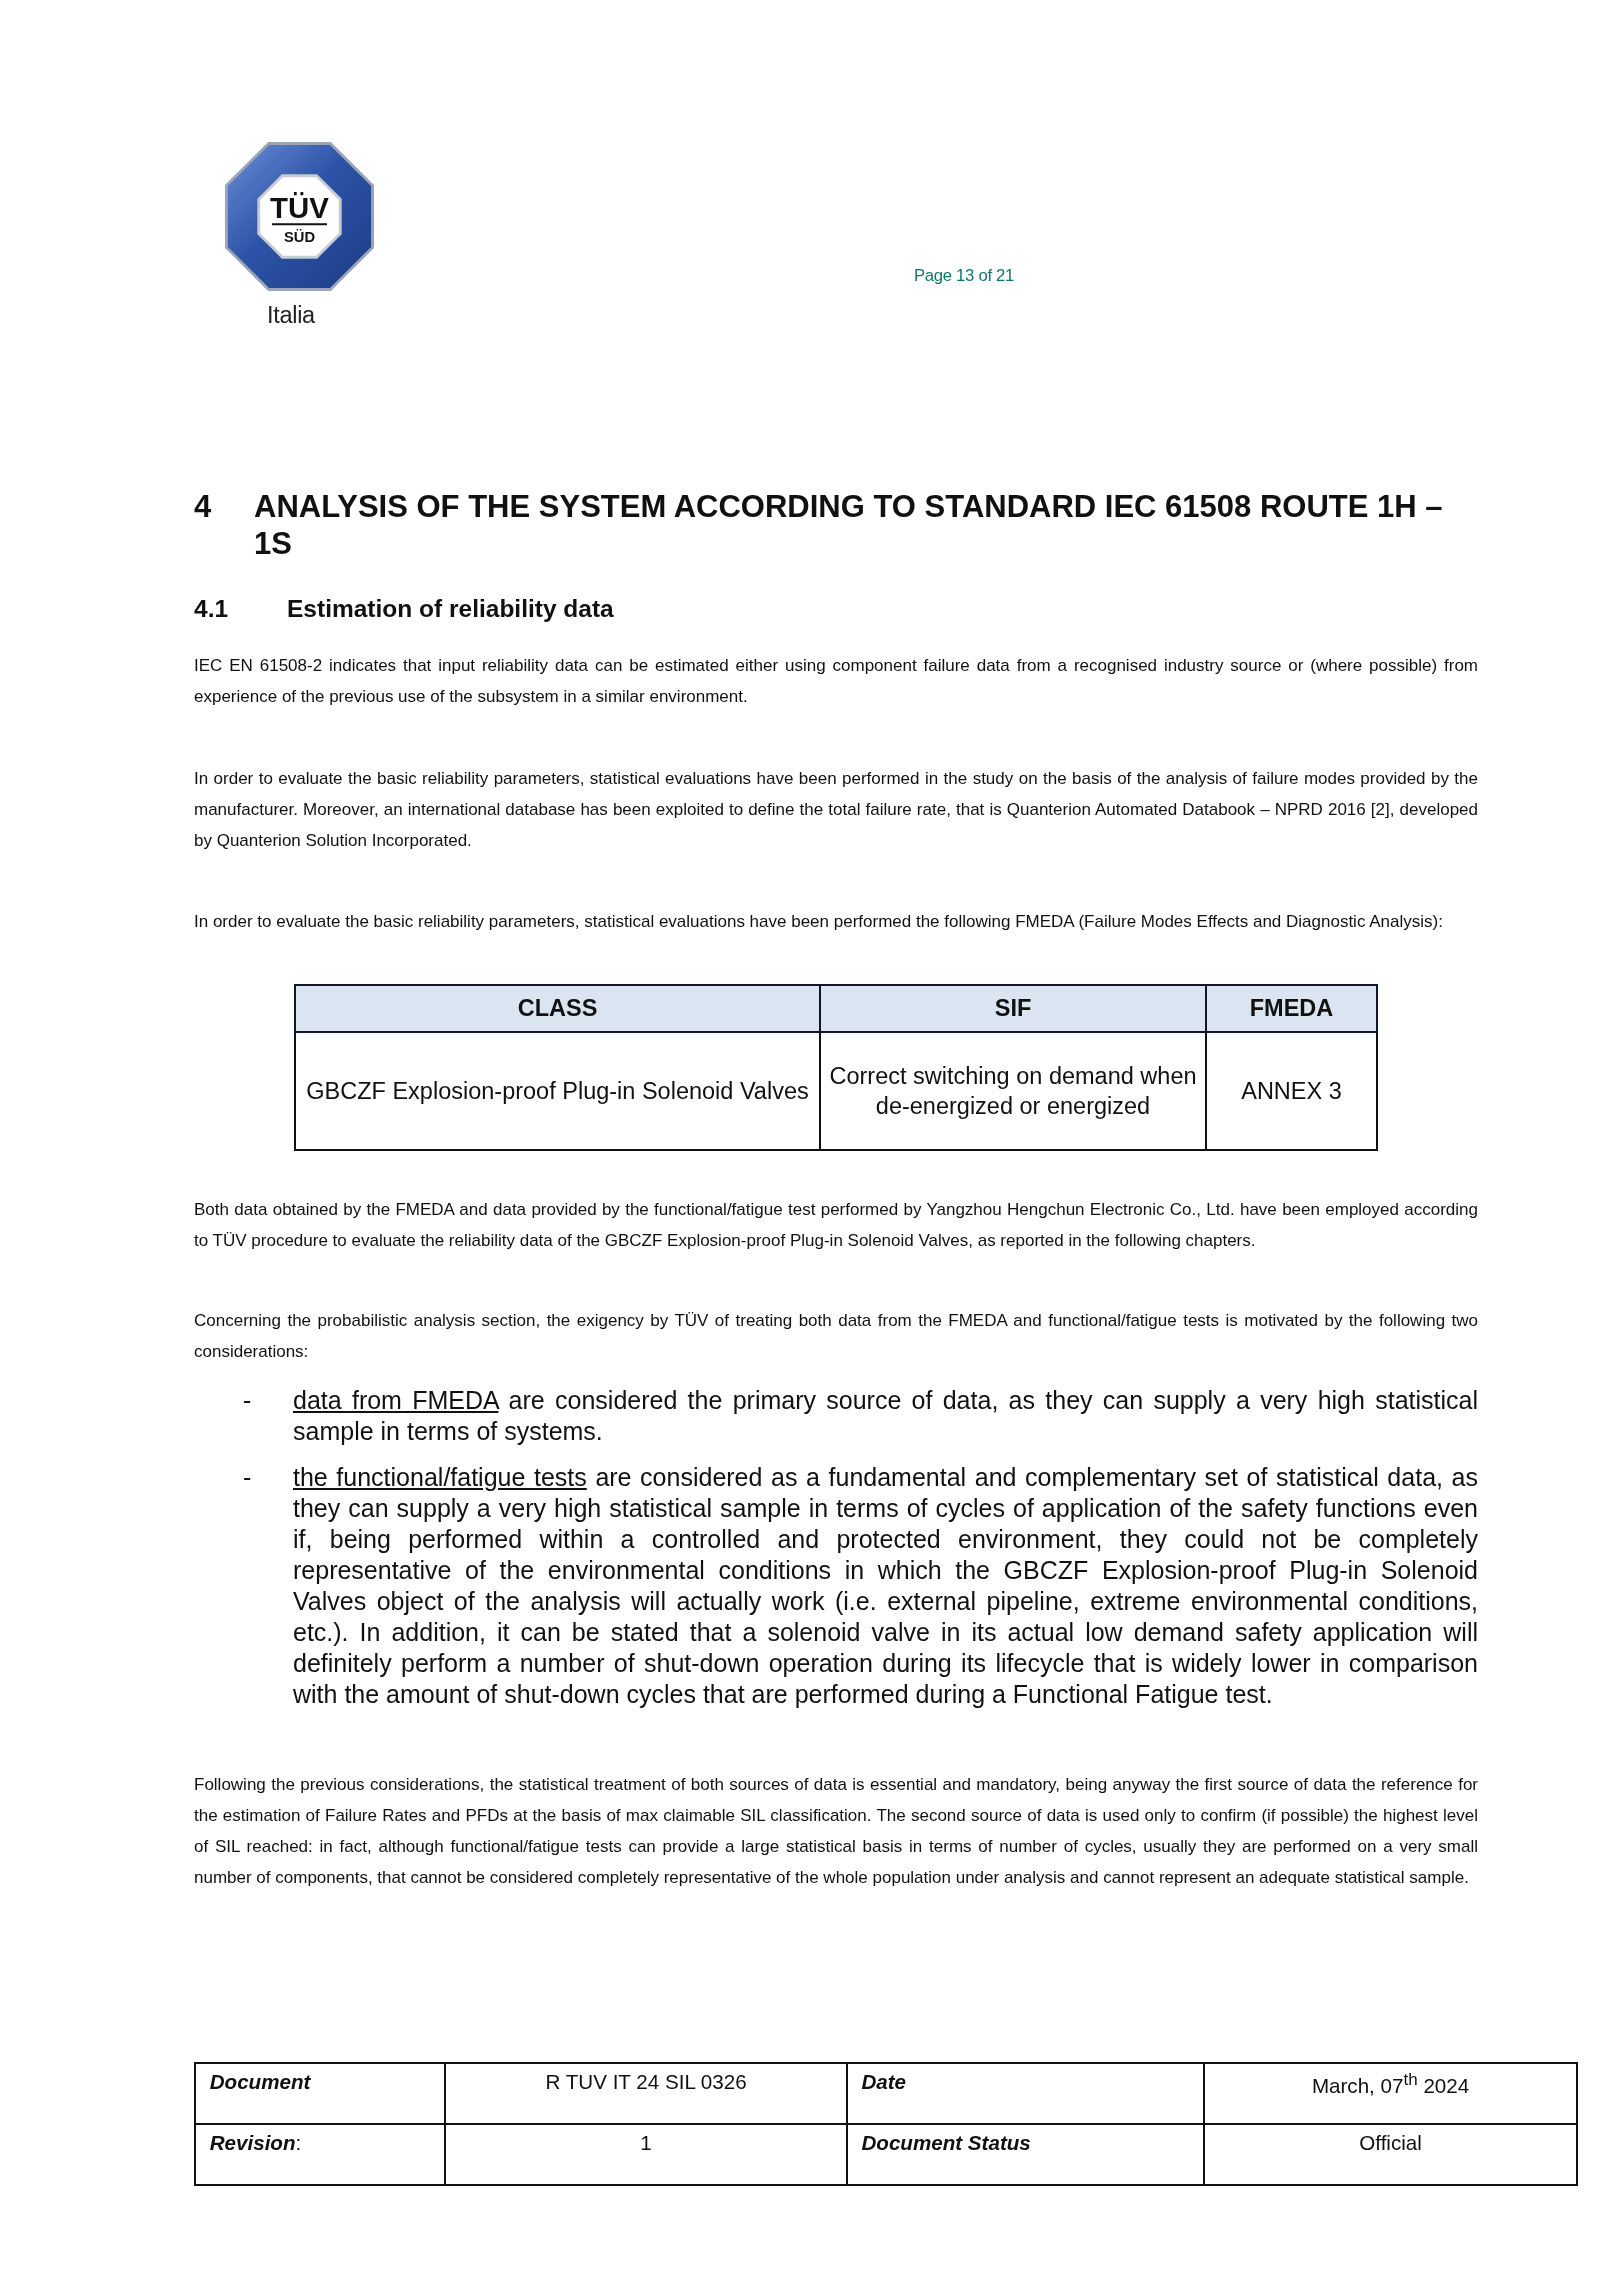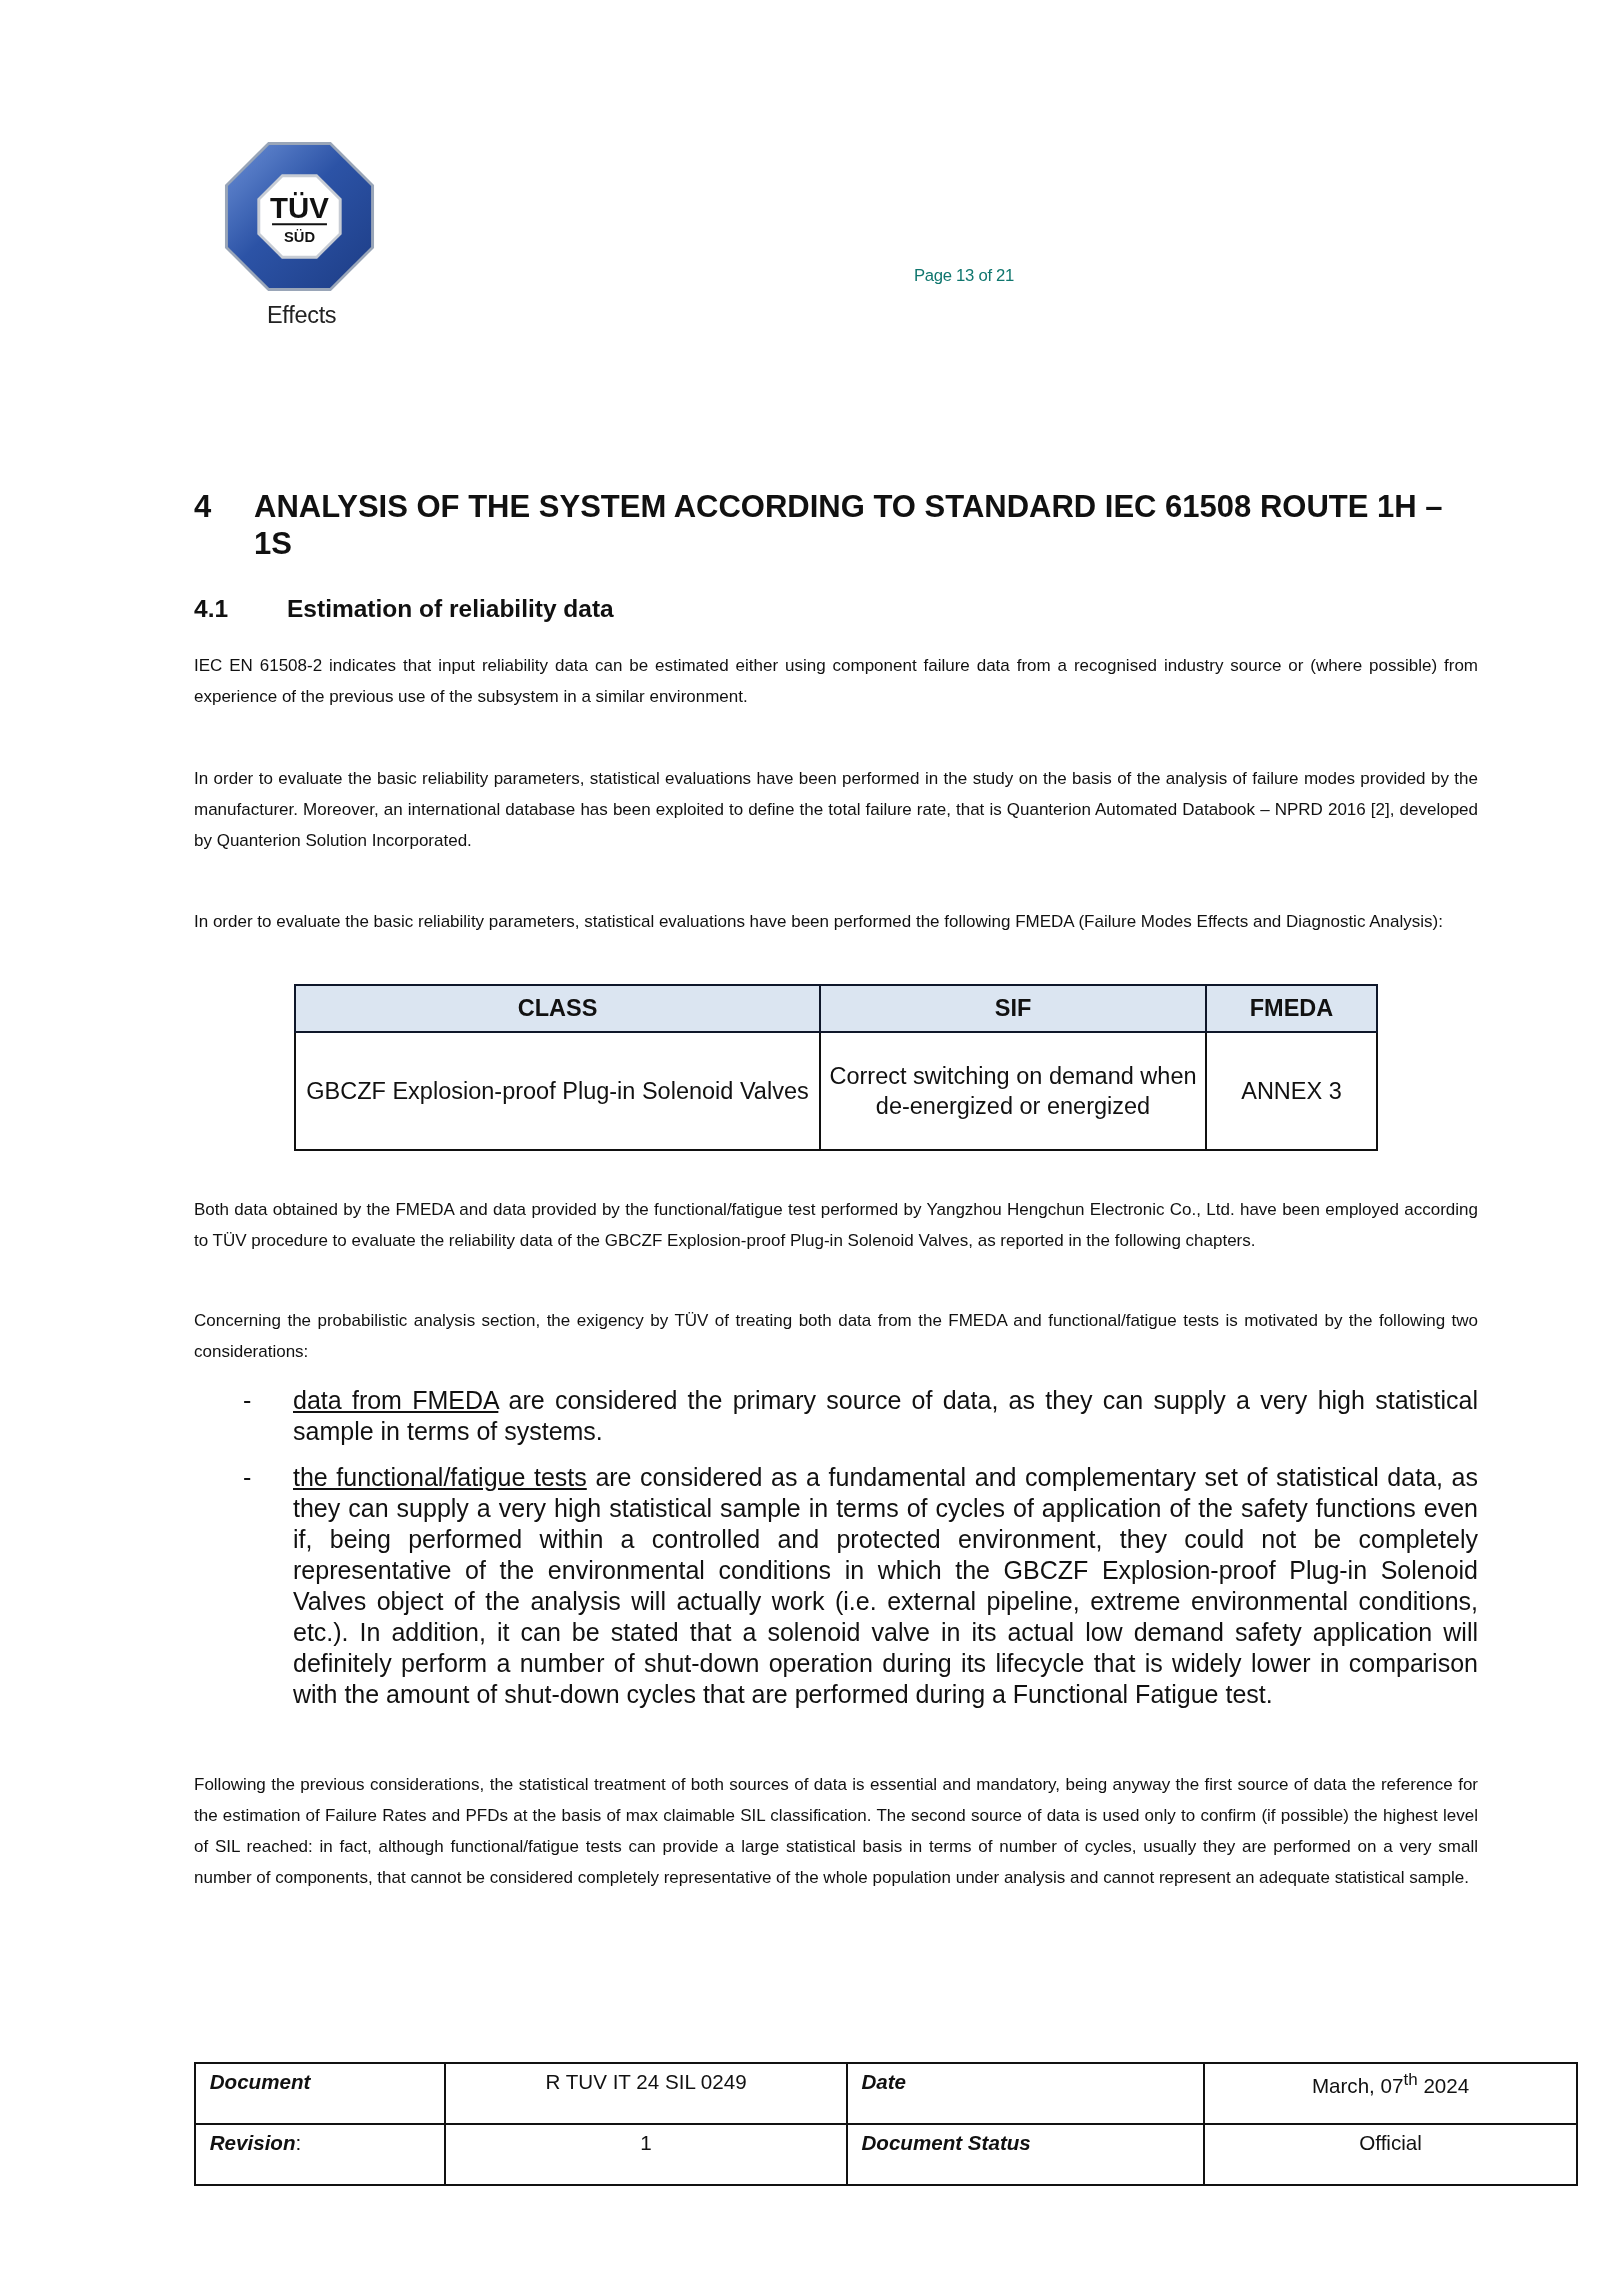--- a/index.html
+++ b/index.html
@@ -60,21 +60,21 @@
     </linearGradient>
   </defs>
   <polygon points="46,2 110,2 154,46 154,110 110,154 46,154 2,110 2,46" fill="#9aa6b8"></polygon>
   <polygon points="47,5 109,5 151,47 151,109 109,151 47,151 5,109 5,47" fill="url(#blueGrad)"></polygon>
   <polygon points="60,35 96,35 121,60 121,96 96,121 60,121 35,96 35,60" fill="#c7ccd4"></polygon>
   <polygon points="61,38 95,38 118,61 118,95 95,118 61,118 38,95 38,61" fill="#ffffff"></polygon>
   <text x="78" y="80" text-anchor="middle" font-family="Liberation Sans, sans-serif" font-weight="bold" font-size="30" fill="#111">TÜV</text>
   <line x1="50" y1="86" x2="106" y2="86" stroke="#111" stroke-width="2"></line>
   <text x="78" y="104" text-anchor="middle" font-family="Liberation Sans, sans-serif" font-weight="bold" font-size="15" fill="#111">SÜD</text>
 </svg>
-<div class="logo-caption">Effects</div>
+<div class="logo-caption">Italia</div>
 <div class="page-num">Page 13 of 21</div>
 
 <div class="content">
   <div class="h1">
     <span class="num">4</span>
     <span>ANALYSIS OF THE SYSTEM ACCORDING TO STANDARD IEC 61508 ROUTE 1H – 1S</span>
   </div>
   <div class="h2">
     <span class="num">4.1</span>
     <span>Estimation of reliability data</span>
@@ -112,21 +112,21 @@
     <td>Correct switching on demand when de-energized or energized</td>
     <td>ANNEX 3</td>
   </tr>
 </tbody>
   </table>
 
 <table class="footer">
   <tbody>
       <tr>
     <td class="lbl">Document</td>
-    <td class="val">R TUV IT 24 SIL 0249</td>
+    <td class="val">R TUV IT 24 SIL 0326</td>
     <td class="lbl">Date</td>
     <td class="val"><span>March, 07</span><sup>th</sup><span> 2024</span></td>
   </tr>
   <tr>
     <td class="lbl"><span>Revision</span><span style="font-weight:normal;font-style:normal">:</span></td>
     <td class="val">1</td>
     <td class="lbl">Document Status</td>
     <td class="val">Official</td>
   </tr>
 </tbody>

